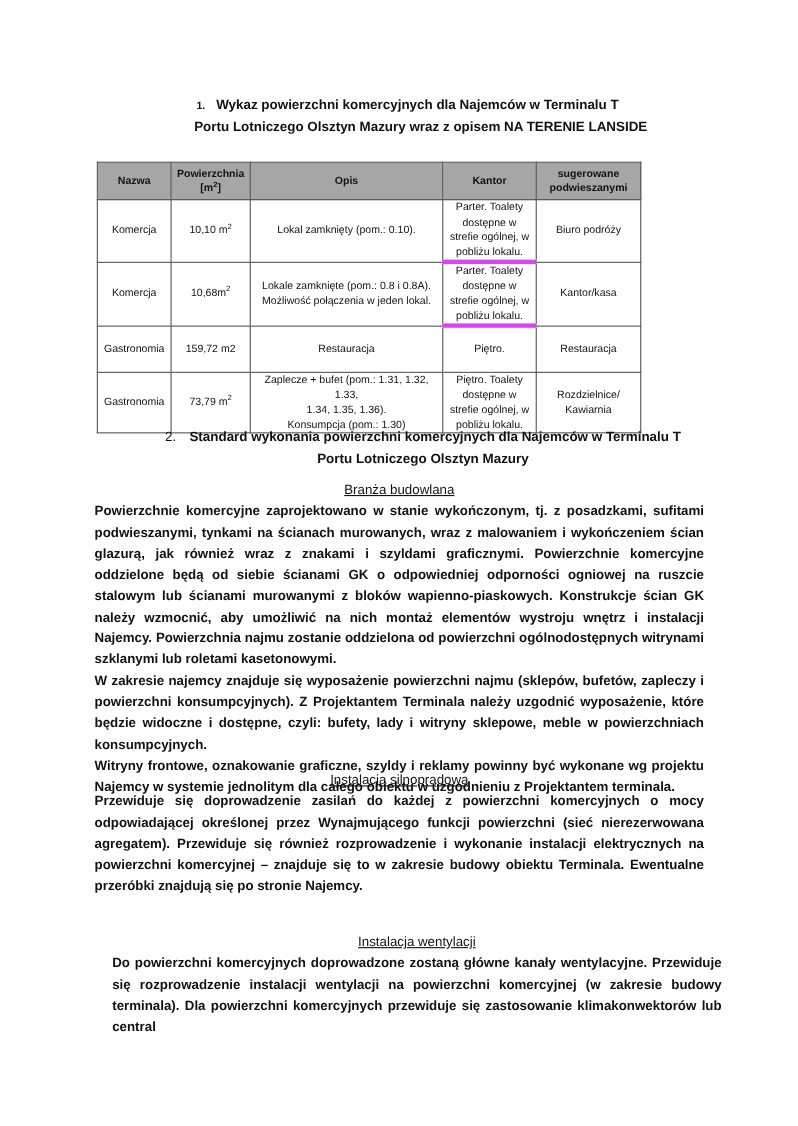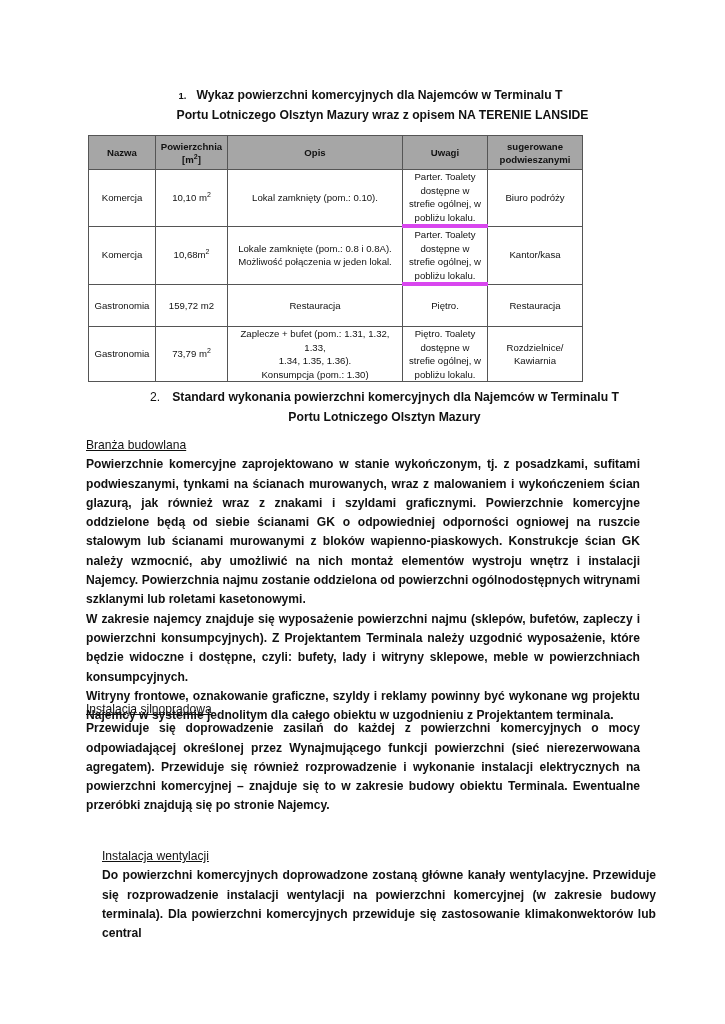--- a/index.html
+++ b/index.html
@@ -11,21 +11,21 @@
     .page { position: absolute; left: 0; top: 0; width: 689px; height: 1024px; }
     .h1 {
       position: absolute; left: 0; width: 725px; text-align: center;
       font-weight: bold; font-size: 12.2px; line-height: 20px; color: #111;
     }
     .h1 .num { font-size: 9.5px; font-weight: bold; margin-right: 10px; }
     #h1-line1 { top: 85px; left: 8px; }
     #h1-line2 { top: 105px; left: 20px; }
 
     table.grid {
-      position: absolute; left: 88px; top: 135px;
+      position: absolute; left: 88px; top: 147px;
       border-collapse: collapse; table-layout: fixed;
       font-size: 9.6px; line-height: 13.5px; color: #111;
     }
     table.grid th, table.grid td {
       border: 1px solid #555; text-align: center; vertical-align: middle;
       padding: 0 3px;
     }
     table.grid th {
       background: #a6a6a6; font-weight: bold; height: 33px; line-height: 13px;
     }
@@ -41,21 +41,21 @@
       font-weight: bold; font-size: 12.2px; line-height: 20px;
     }
     .h2 .num { font-weight: normal; margin-right: 12px; }
     #h2-line1 { top: 387px; left: 22px; }
     #h2-line2 { top: 407px; left: 22px; }
 
     .section {
       position: absolute; left: 86px; width: 554px;
       font-size: 12.1px; line-height: 19.3px; text-align: justify;
     }
-    .section .title { text-decoration: underline; text-align: left; display: block; }
+    .section .title { text-decoration: underline; text-align: center; display: block; }
     .section p { margin: 0; font-weight: bold; }
     #sec-budowlana { top: 436px; }
     #sec-silno { top: 700px; }
     #sec-went { top: 847px; margin-left: 16px; }
     .justify-last { text-align-last: justify; }
   </style>
 </head>
 <body>
 
 <div class="page">
@@ -71,21 +71,21 @@
         <col style="width:72px">
         <col style="width:175px">
         <col style="width:85px">
         <col style="width:95px">
     </colgroup>
     <thead>
       <tr>
         <th>Nazwa</th>
         <th><span>Powierzchnia</span><br><span>[m</span><sup>2</sup><span>]</span></th>
         <th>Opis</th>
-        <th>Uwagi</th>
+        <th>Kantor</th>
         <th><span>sugerowane</span><br><span>podwieszanymi</span></th>
       </tr>
     </thead>
     <tbody id="table-body">
       <tr class="r1">
         <td>Komercja</td>
         <td><span>10,10 m</span><sup>2</sup></td>
         <td><span>Lokal zamknięty (pom.: 0.10).</span></td>
         <td class="uw-strong"><span>Parter. Toalety</span><br><span>dostępne w</span><br><span>strefie ogólnej, w</span><br><span>pobliżu lokalu.</span></td>
         <td><span>Biuro podróży</span></td>

